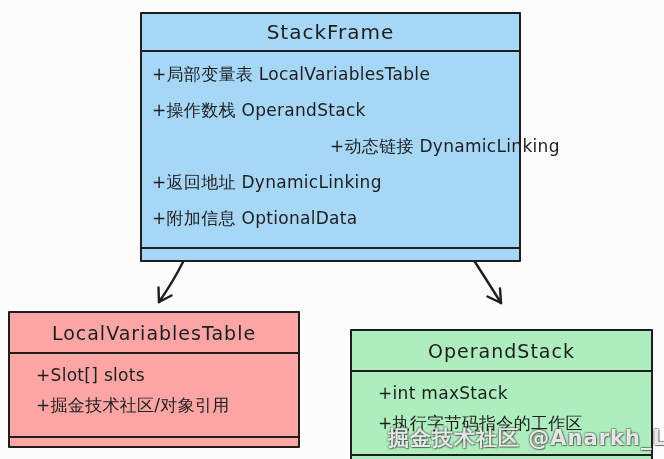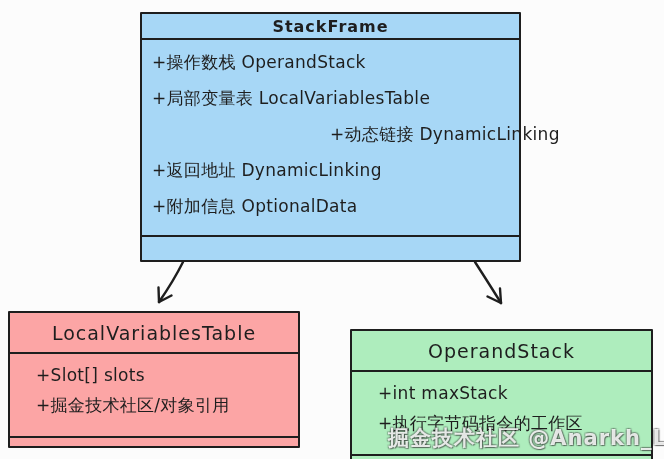--- a/index.html
+++ b/index.html
@@ -34,21 +34,21 @@
   .field{
     display:flex;align-items:center;
     font-size:17px;
     letter-spacing:0.3px;
     white-space:nowrap;
   }
   .strip{flex:1;}
 
   
   #box-stackframe{left:140px;top:12px;width:381px;height:250px;background:#a7d7f6;}
-  #box-stackframe .title{height:26px;font-size:16px;font-weight:bold;}
+  #box-stackframe .title{height:38px;font-size:20px;}
   #box-stackframe .fields{height:197px;}
   #box-stackframe .field{height:36px;}
   #box-stackframe .field:first-child{margin-top:4px;}
   #box-stackframe .field.indent{margin-left:178px;}
 
   
   .small .title{height:41px;font-size:19px;}
   .small .fields{height:84px;padding-left:26px;}
   .small .field{height:30px;}
   .small .field:first-child{margin-top:6px;}
@@ -77,22 +77,22 @@
   }
 </style>
 </head>
 <body>
 
 <div class="canvas">
 
   <div class="uml" id="box-stackframe">
     <div class="title">StackFrame</div>
     <div class="fields">
+      <div class="field">+局部变量表 LocalVariablesTable</div>
       <div class="field">+操作数栈 OperandStack</div>
-      <div class="field">+局部变量表 LocalVariablesTable</div>
       <div class="field indent">+动态链接 DynamicLinking</div>
       <div class="field">+返回地址 DynamicLinking</div>
       <div class="field">+附加信息 OptionalData</div>
     </div>
     <div class="strip"></div>
   </div>
 
   <div class="uml small" id="box-localvars">
     <div class="title">LocalVariablesTable</div>
     <div class="fields">

